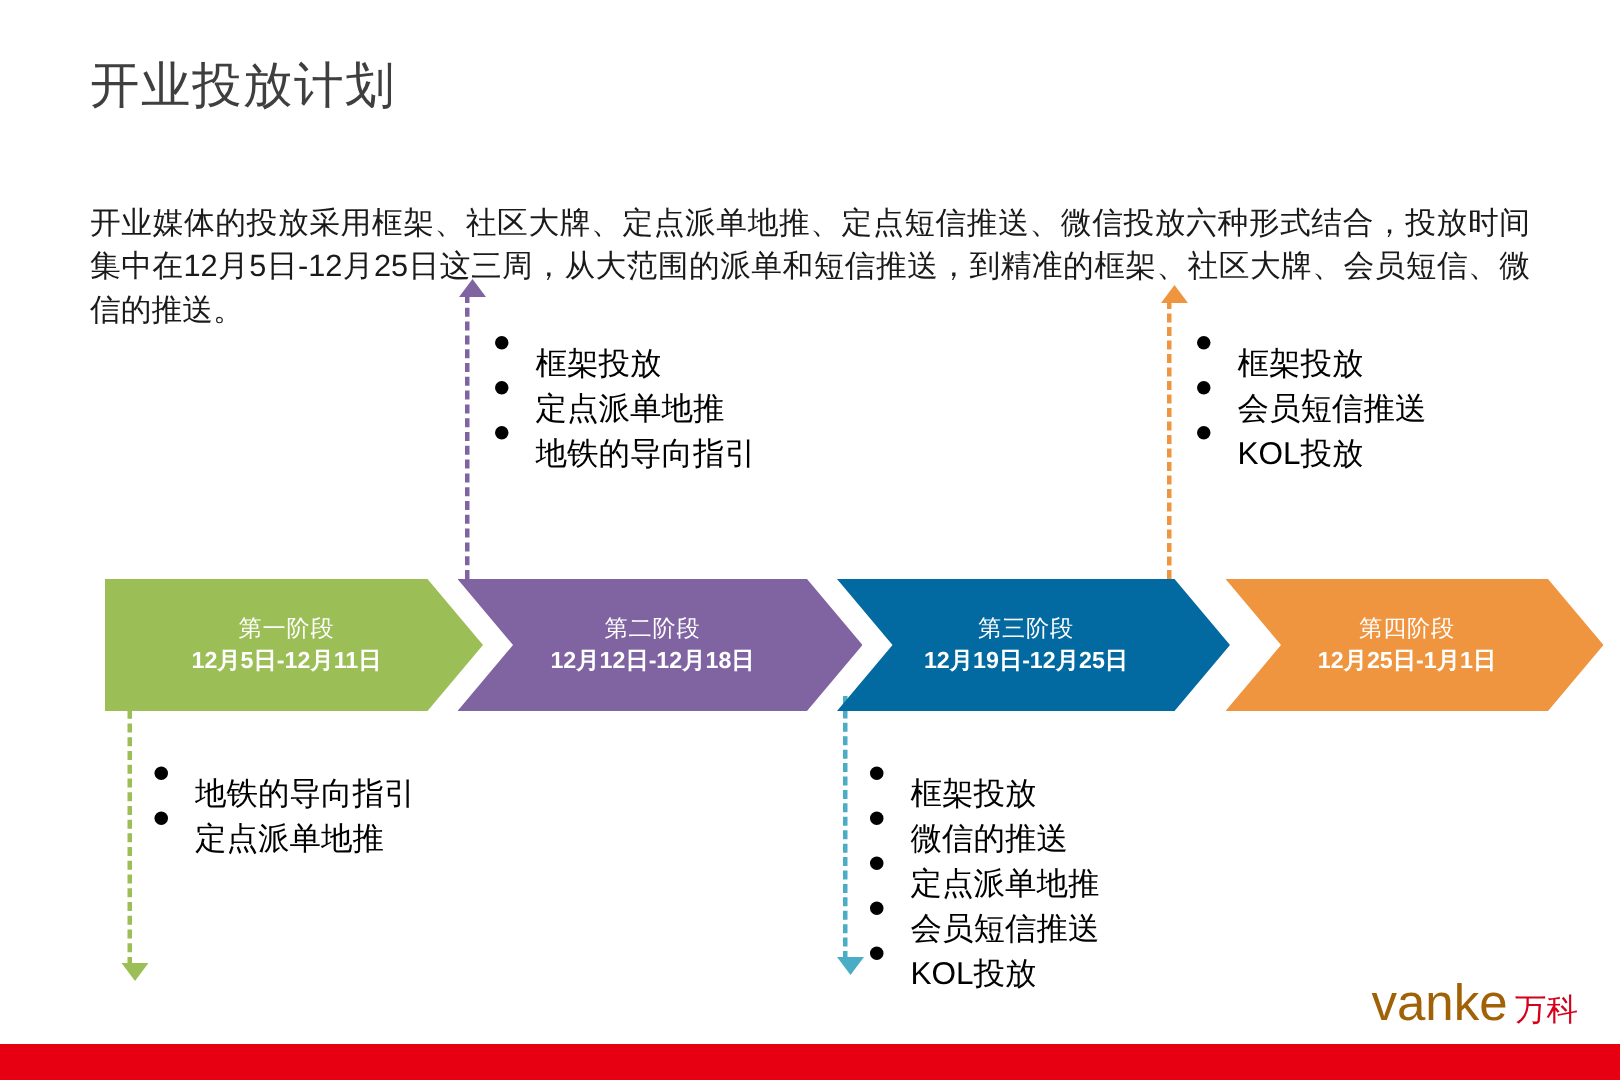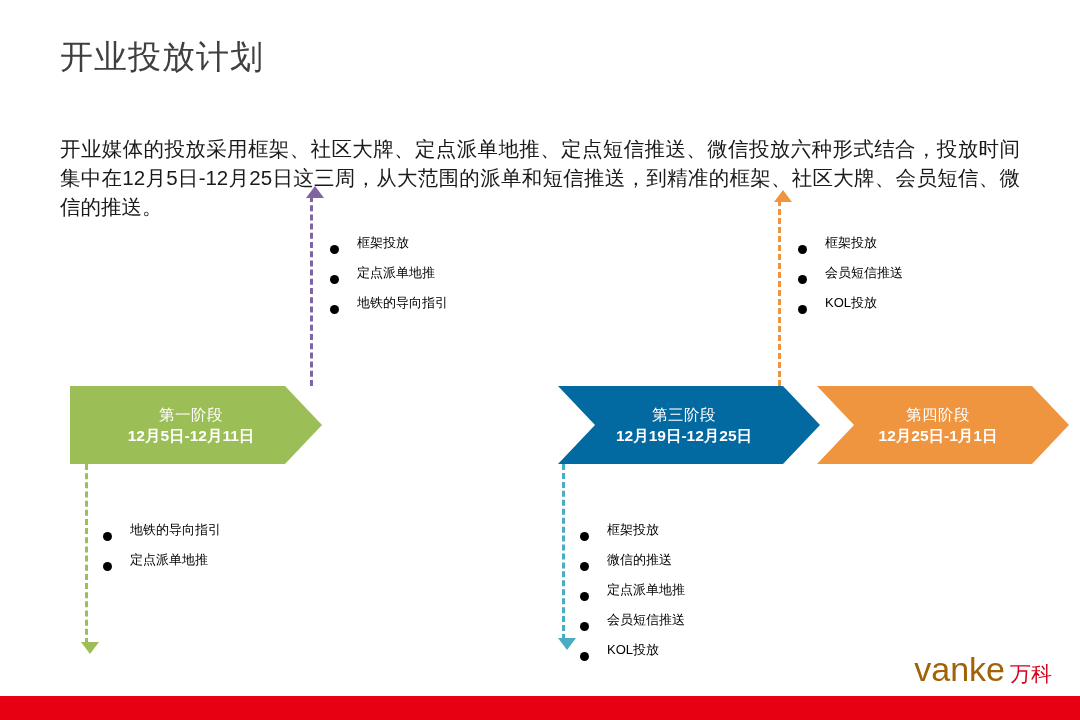--- a/index.html
+++ b/index.html
@@ -54,21 +54,21 @@
   #timeline {
     position: absolute;
     left: 70px;
     top: 386px;
     width: 945px;
     height: 78px;
   }
   .chevron {
     position: absolute;
     top: 0;
-    height: 78px;
+    height: 88px;
     box-sizing: border-box;
     display: flex;
     flex-direction: column;
     align-items: center;
     justify-content: center;
     color: #ffffff;
     text-align: center;
   }
   .chevron .ph-name {
     font-size: 15.5px;
@@ -116,22 +116,22 @@
   .note {
     position: absolute;
   }
   .note ul {
     margin: 0;
     padding: 0;
     list-style: none;
   }
   .note li {
     display: flex;
-    align-items: flex-end;
-    font-size: 13px;
+    align-items: flex-start;
+    font-size: 21px;
     line-height: 30px;
     color: #000000;
     white-space: nowrap;
   }
   .note li .dot {
     display: inline-block;
     width: 9px;
     height: 9px;
     border-radius: 50%;
     background: #000000;
@@ -202,20 +202,27 @@
   <div id="timeline">
 
     <div class="chevron" style="left:0px; width:252px; background:#9CBE57;
                 clip-path: polygon(0 0, 215px 0, 252px 50%, 215px 100%, 0 100%);">
       <div class="chev-inner">
         <div class="ph-name">第一阶段</div>
         <div class="ph-range">12月5日-12月11日</div>
       </div>
     </div>
 
+    <div class="chevron" style="left:235px; width:270px; background:#8064A2;
+                clip-path: polygon(0 0, 233px 0, 270px 50%, 233px 100%, 0 100%, 37px 50%);">
+      <div class="chev-inner">
+        <div class="ph-name">第二阶段</div>
+        <div class="ph-range">12月12日-12月18日</div>
+      </div>
+    </div>
 
     <div class="chevron" style="left:488px; width:262px; background:#0369a1;
                 clip-path: polygon(0 0, 225px 0, 262px 50%, 225px 100%, 0 100%, 37px 50%);">
       <div class="chev-inner">
         <div class="ph-name">第三阶段</div>
         <div class="ph-range">12月19日-12月25日</div>
       </div>
     </div>
 
     <div class="chevron" style="left:747px; width:252px; background:#F0953F;

